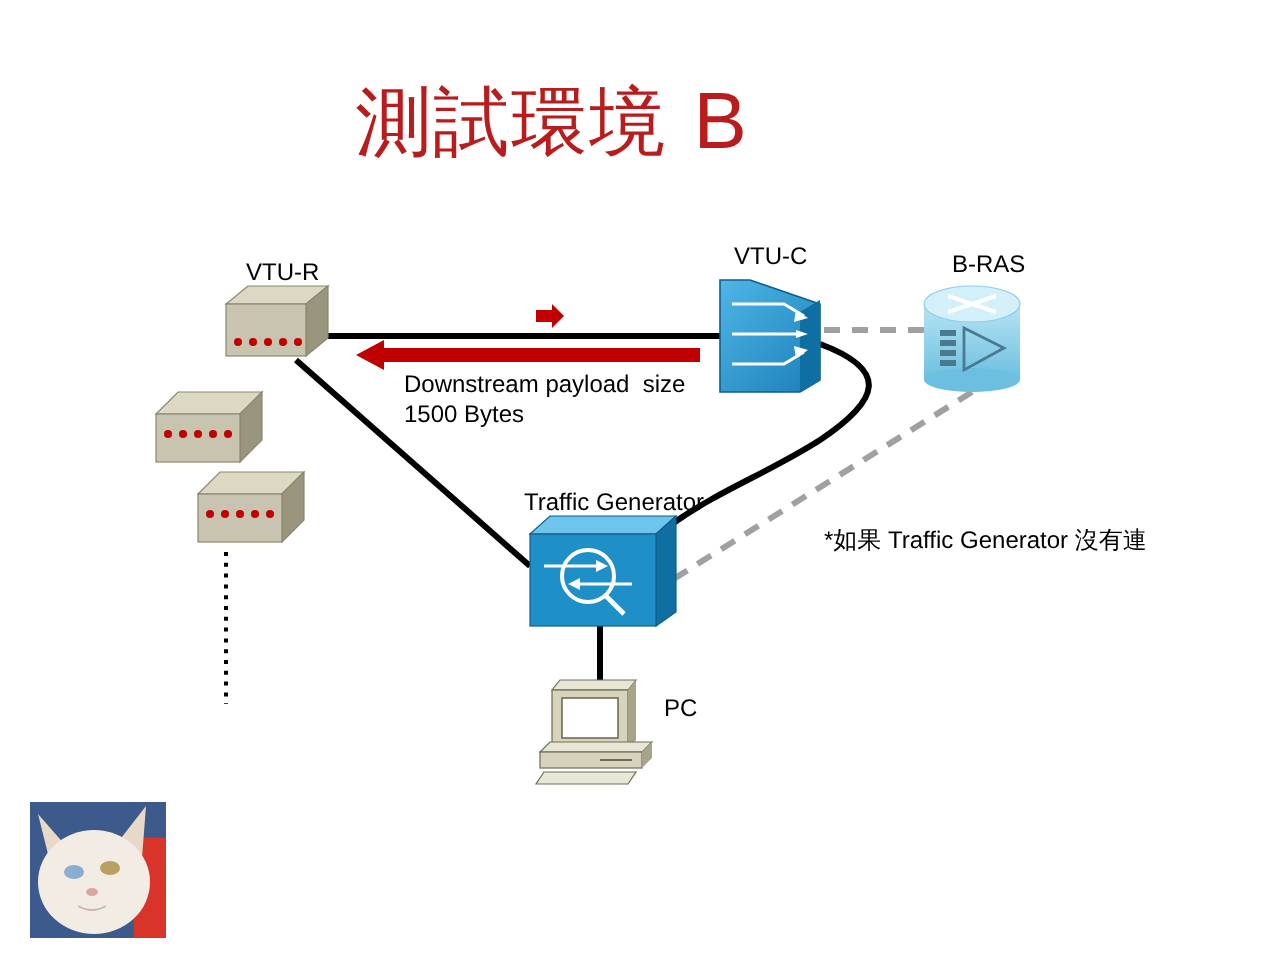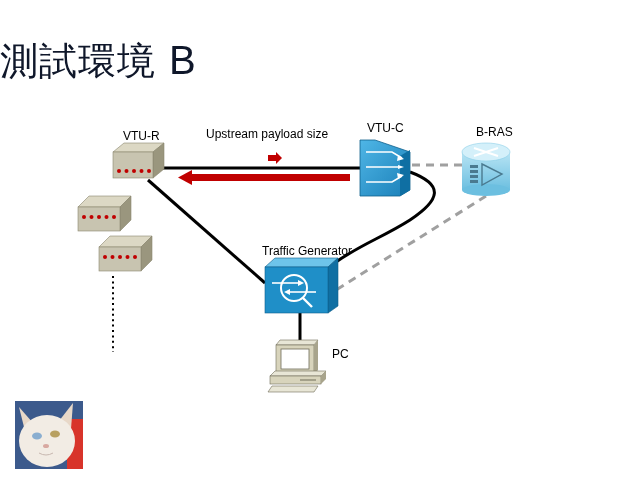--- a/index.html
+++ b/index.html
@@ -1,19 +1,19 @@
 <!DOCTYPE html>
 <html><head>
 <meta charset="utf-8">
 <style>
   html, body { margin:0; padding:0; }
   body { width:640px; height:480px; background:#ffffff; position:relative; overflow:hidden;
          font-family:"Liberation Sans", "DejaVu Sans", sans-serif; }
-  .title { position:absolute; left:0; width:552px; top:36px; 
-           font-family:"DejaVu Serif", "Liberation Serif", serif; font-size:38px; color:#0f172a; letter-spacing:1px; }
+  .title { position:absolute; left:0; width:552px; top:36px; text-align:center;
+           font-family:"DejaVu Serif", "Liberation Serif", serif; font-size:38px; color:#b91c1c; letter-spacing:1px; }
   .title .latin { font-family:"Liberation Sans", sans-serif; font-size:40px; }
   .lbl { position:absolute; font-size:12px; color:#000; white-space:nowrap; line-height:15px; }
   .note { position:absolute; left:412px; top:263px; font-size:12px; line-height:15px; color:#000; }
   svg.diagram { position:absolute; left:0; top:0; }
   .cat { position:absolute; left:15px; top:401px; width:68px; height:68px; overflow:hidden; }
 </style>
 </head>
 <body>
 
 <div class="title">
@@ -131,26 +131,28 @@
   </g>
 </svg>
 
 <div class="lbl" style="left:123px;top:129px;">VTU-R</div>
 <div class="lbl" style="left:367px;top:121px;">VTU-C</div>
 <div class="lbl" style="left:476px;top:125px;">B-RAS</div>
 <div class="lbl" style="left:262px;top:244px;">Traffic Generator</div>
 <div class="lbl" style="left:332px;top:347px;">PC</div>
 
 <div class="lbl" style="left:206px;top:127px;">
-  <div>Upstream payload size</div>
 </div>
 <div class="lbl" style="left:202px;top:185px;">
+  <div style="white-space:pre;">Downstream payload  size</div>
+  <div>1500 Bytes</div>
 </div>
 
 <div class="note">
+  <div>*如果 Traffic Generator 沒有連</div>
 </div>
 
 <div class="cat">
   <svg width="68" height="68" viewBox="0 0 68 68">
     <rect width="68" height="68" fill="#3c5a8c"></rect>
     <rect x="52" y="18" width="16" height="50" fill="#d8342a"></rect>
     <polygon points="4,6 18,22 10,30" fill="#e8d8c8"></polygon>
     <polygon points="58,2 44,20 56,28" fill="#e8d8c8"></polygon>
     <ellipse cx="32" cy="40" rx="28" ry="26" fill="#f2ece4"></ellipse>
     <ellipse cx="22" cy="35" rx="5" ry="3.5" fill="#8aaed0"></ellipse>

